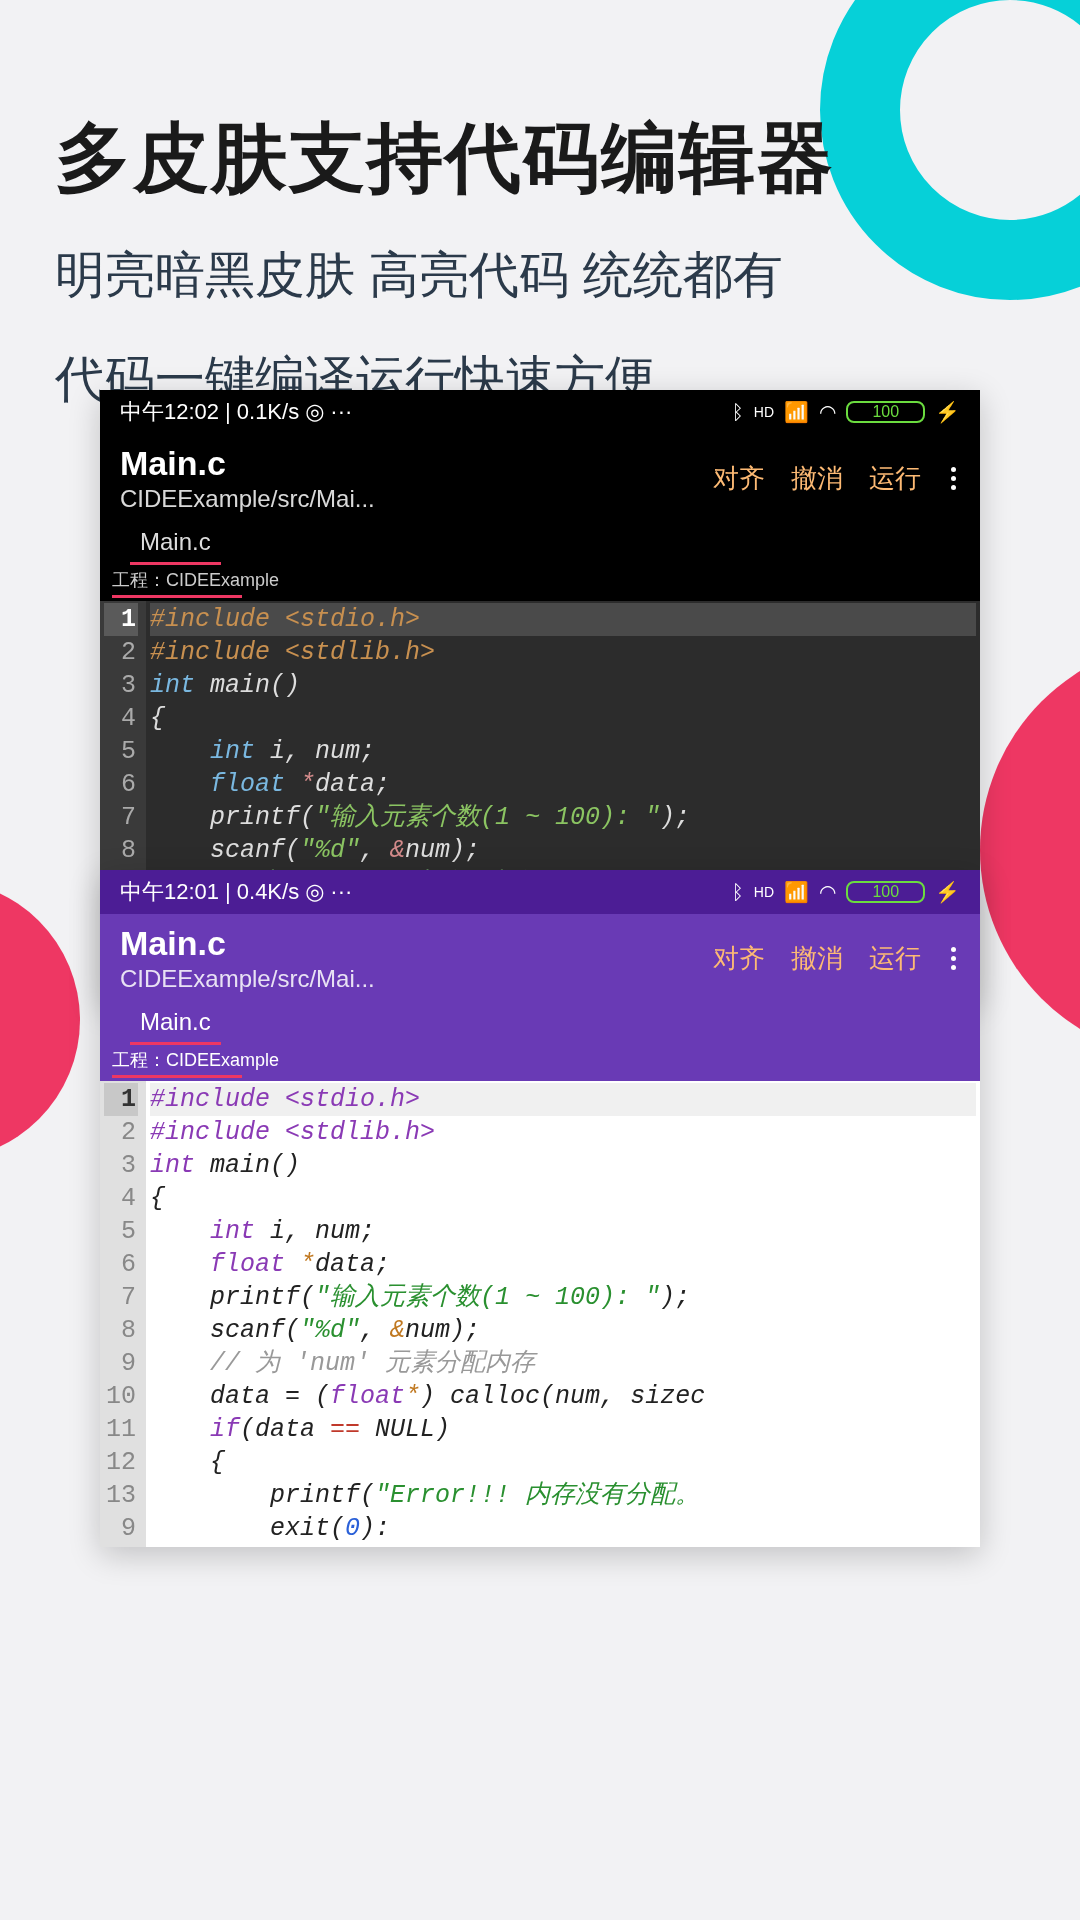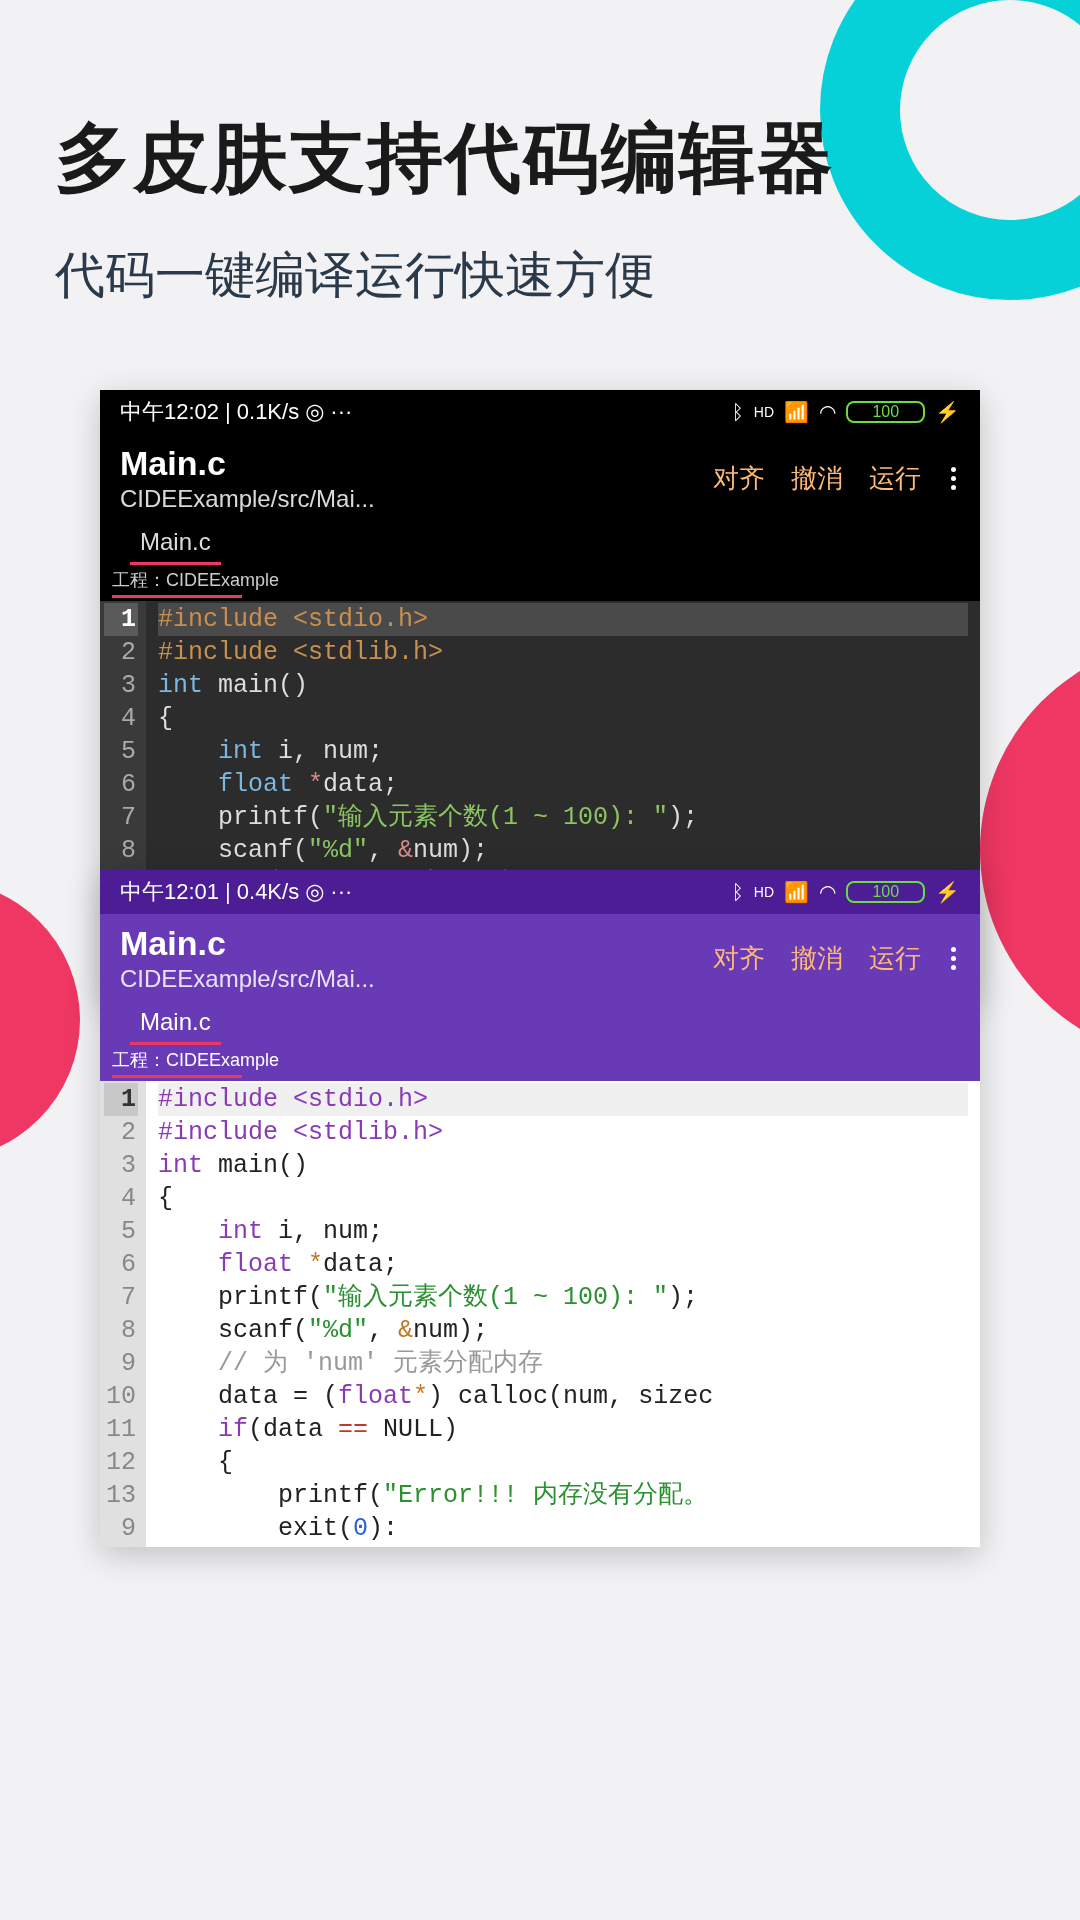--- a/index.html
+++ b/index.html
@@ -54,21 +54,21 @@
 .code { display: flex; font-family: "Courier New", monospace; font-size: 25px; line-height: 1.32; }
 .phone.dark .code { background: #2c2c2c; color: #ddd; }
 .phone.light .code { background: #fff; color: #222; }
 .gutter { text-align: right; padding: 2px 8px 2px 4px; user-select: none; }
 .phone.dark .gutter { background: #3a3a3a; color: #aaa; }
 .phone.light .gutter { background: #e0e0e0; color: #888; }
 .gutter div { padding: 0 2px; }
 .gutter .active { font-weight: bold; }
 .phone.dark .gutter .active { background: #5a5a5a; color: #fff; }
 .phone.light .gutter .active { background: #c8c8c8; color: #333; }
-.codebody { flex: 1; padding: 2px 12px; white-space: pre; overflow: hidden; }
+.codebody { flex: 1; padding: 2px 4px; white-space: pre; overflow: hidden; font-style: italic; }
 .phone.dark .codebody .hl-line { background: #4a4a4a; display: block; }
 .phone.light .codebody .hl-line { background: #f0f0f0; display: block; }
 
 
 .phone.dark .kw { color: #7ab8e0; }
 .phone.dark .pre { color: #c89050; }
 .phone.dark .str { color: #8bc462; }
 .phone.dark .op { color: #d48b8b; }
 .phone.dark .cmt { color: #6b9b6b; }
 
@@ -84,20 +84,21 @@
 </style>
 </head>
 <body>
 
 <div class="circle-cyan"></div>
 <div class="circle-pink-right"></div>
 <div class="circle-pink-left"></div>
 
 <div class="headline">
   <h1>多皮肤支持代码编辑器</h1>
+  <p>明亮暗黑皮肤 高亮代码 统统都有</p>
   <p>代码一键编译运行快速方便</p>
 </div>
 
 <div class="phone dark">
   <div class="statusbar">
     <div class="left">
       <span>中午12:02</span>
       <span>|</span>
       <span>0.1K/s</span>
       <span>◎</span>

